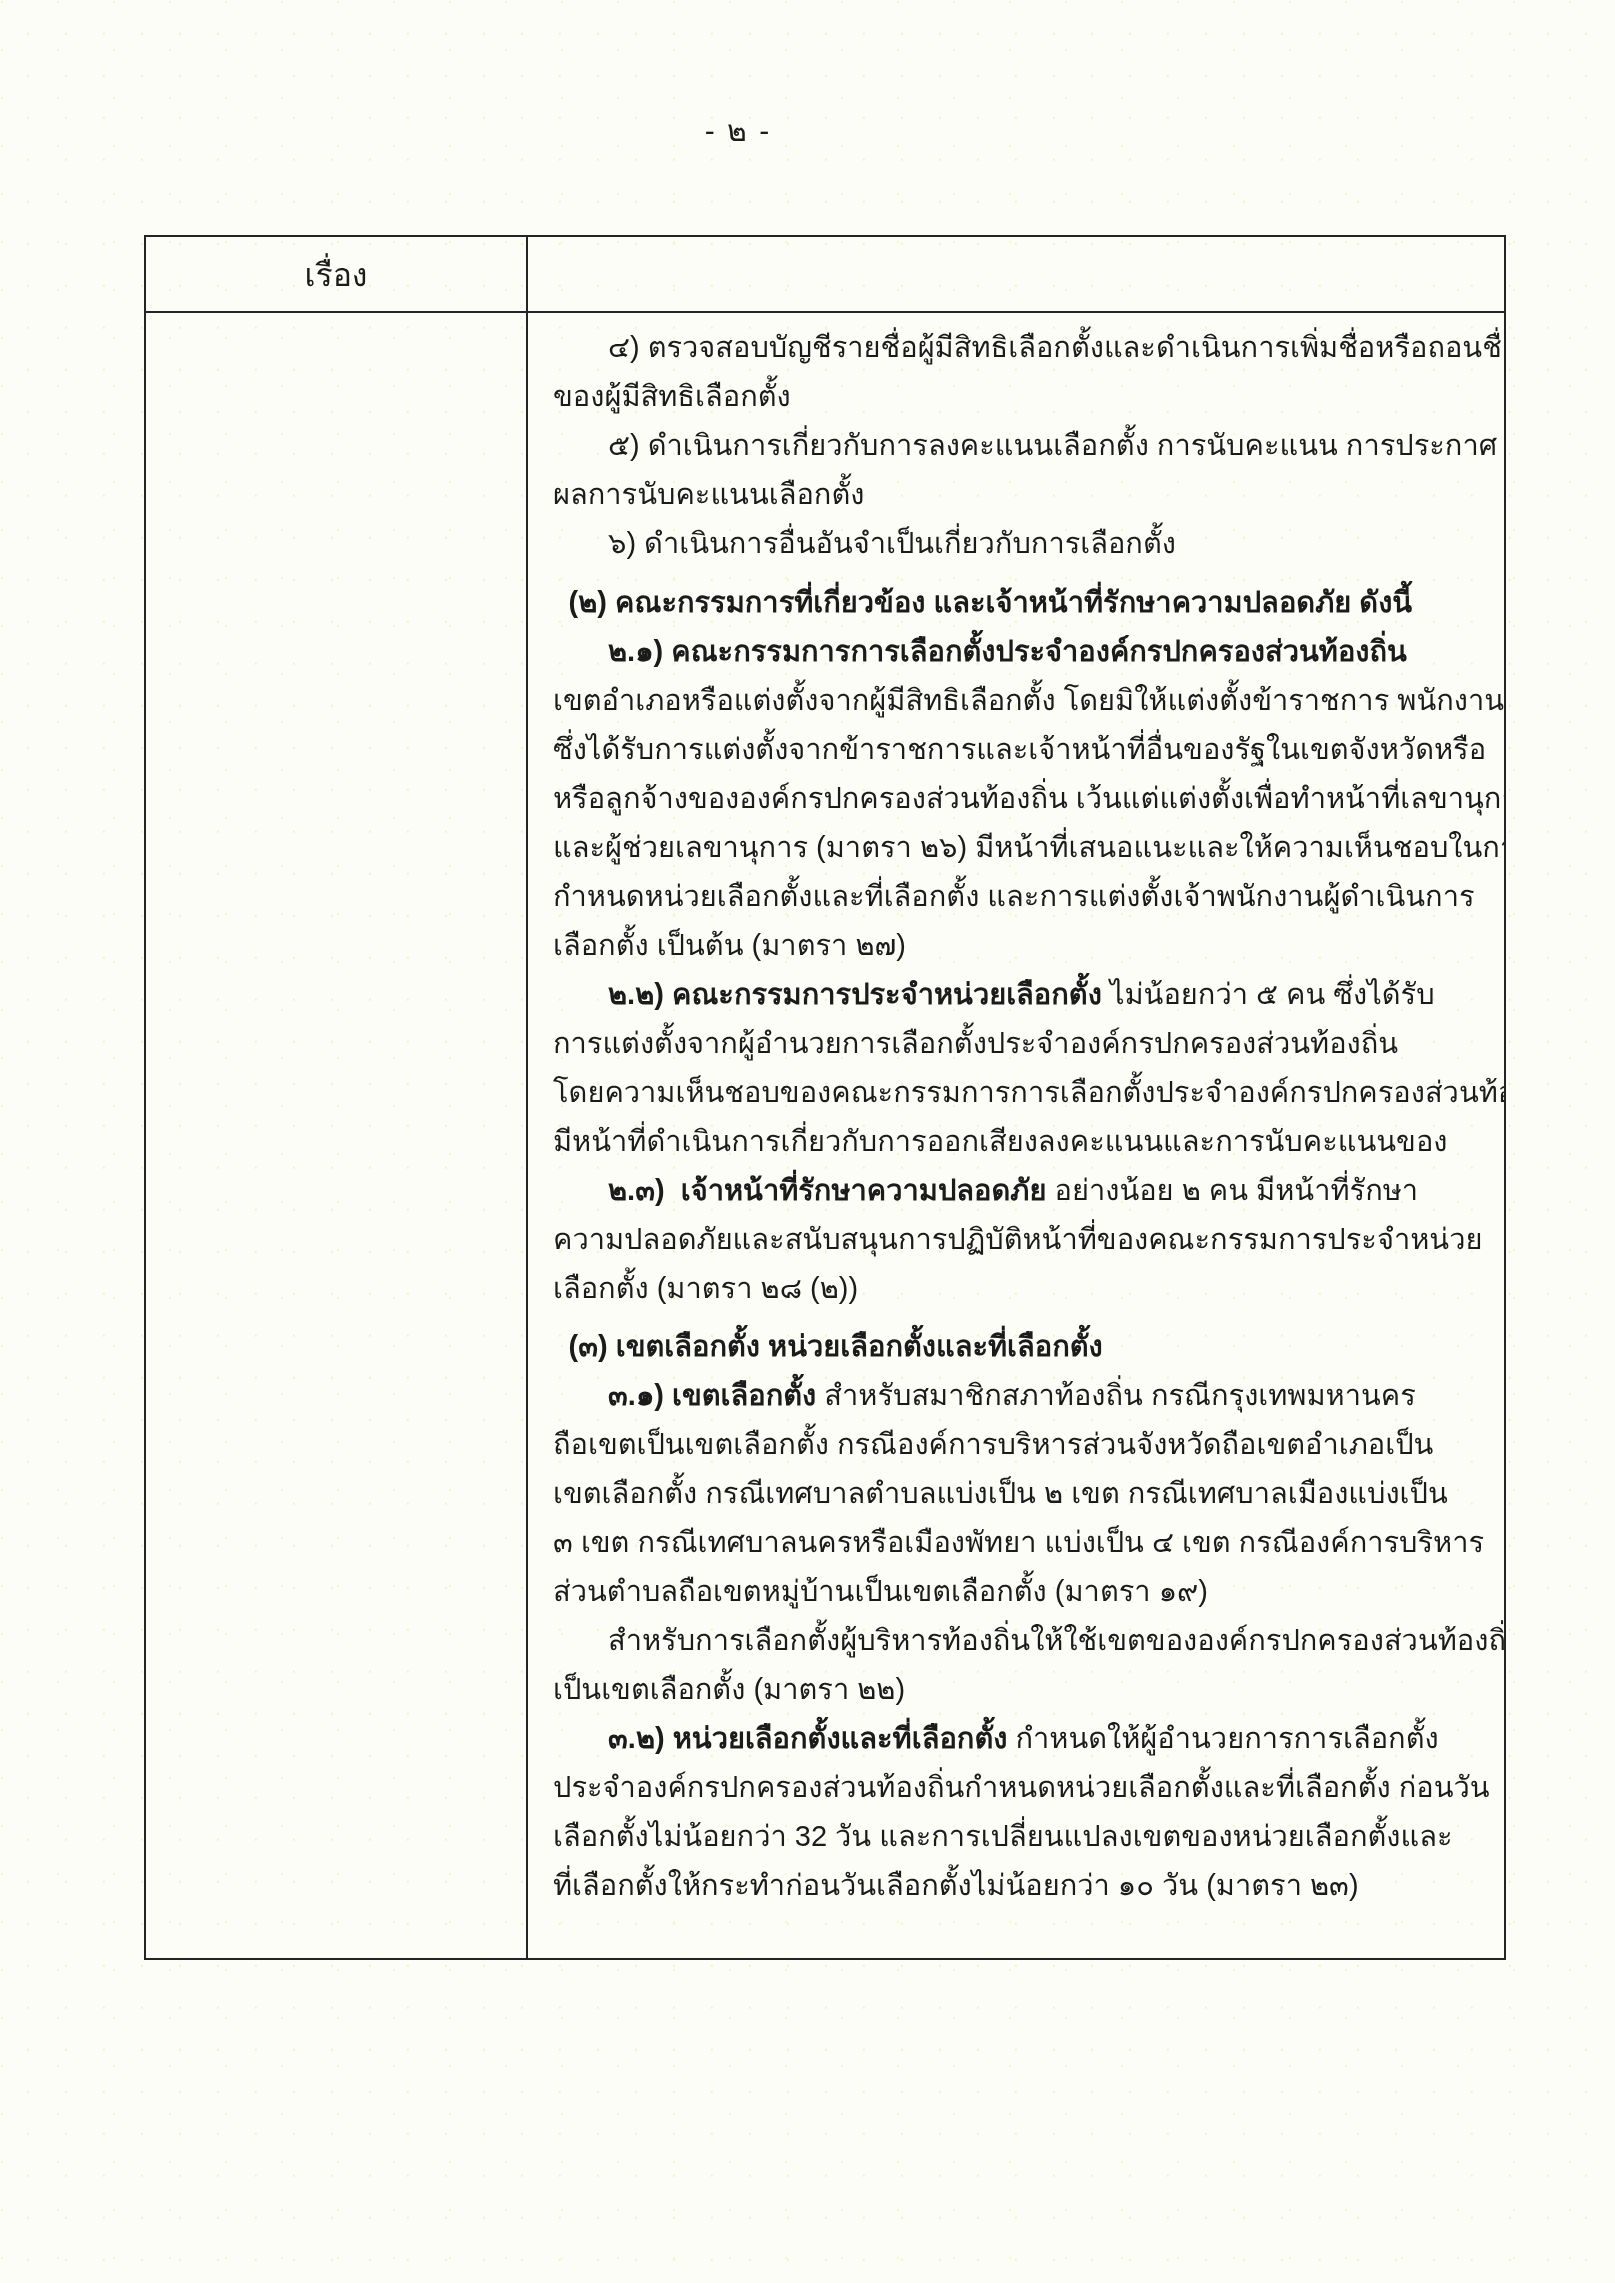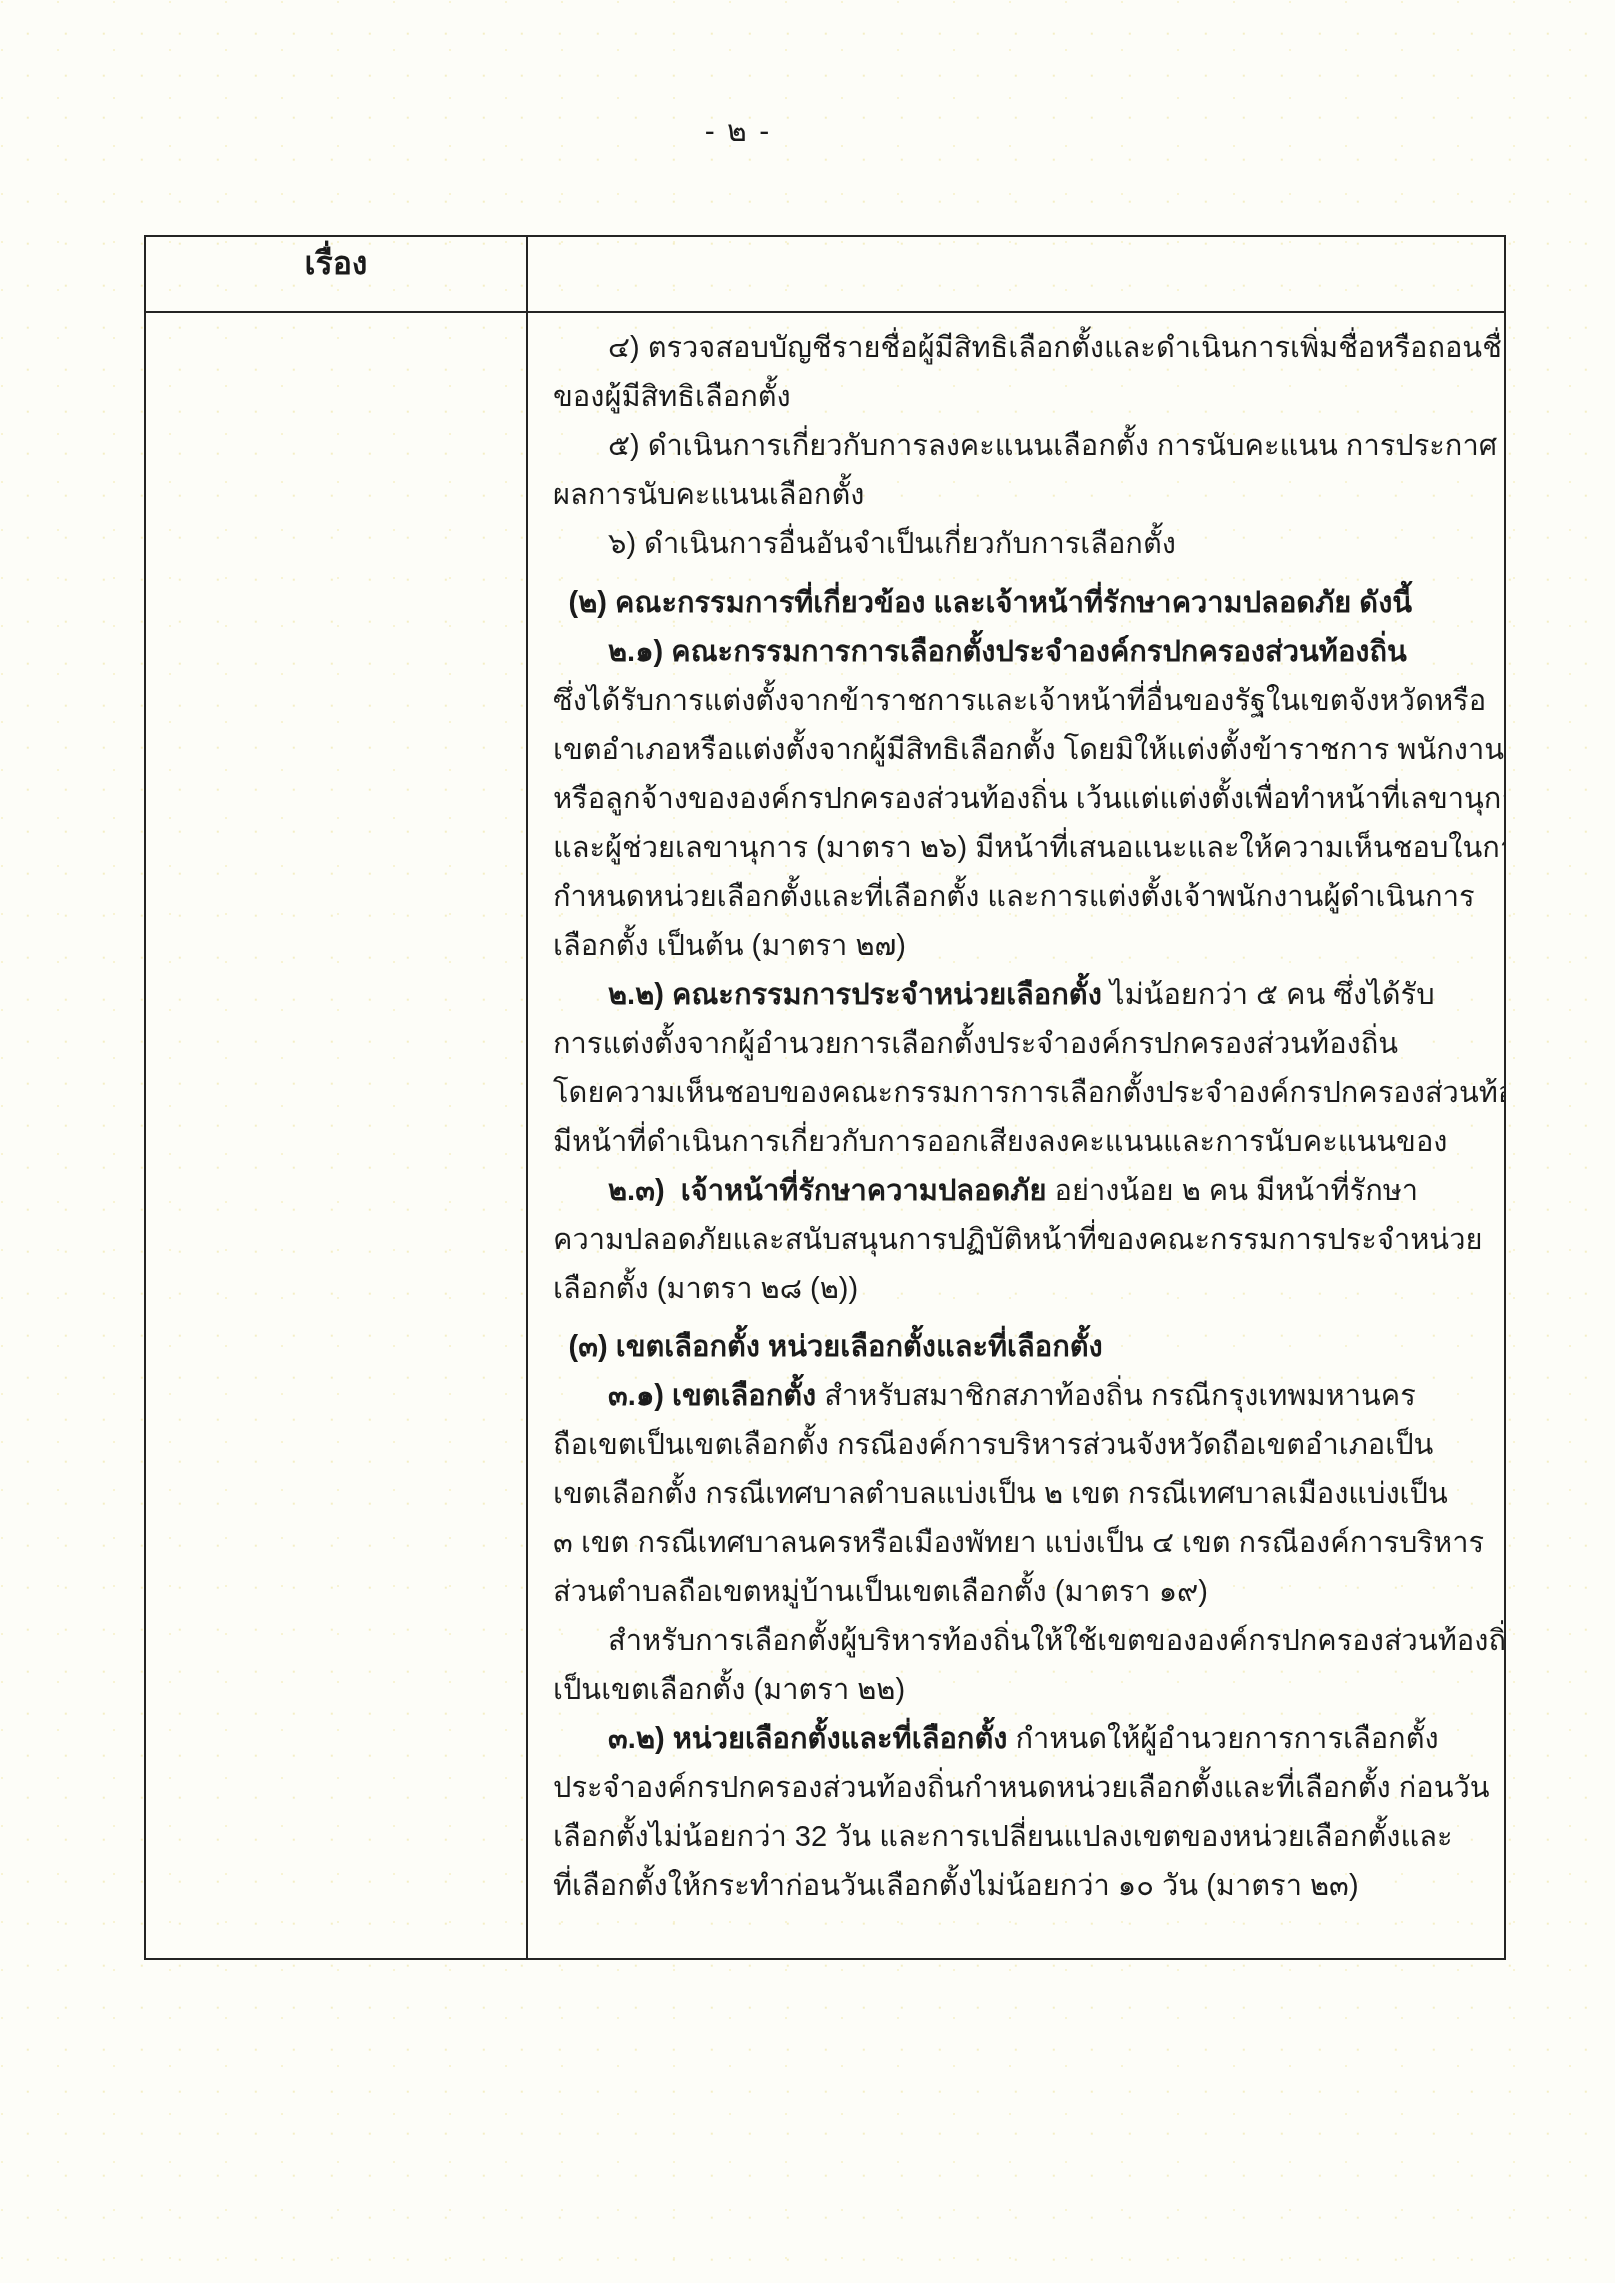--- a/index.html
+++ b/index.html
@@ -21,21 +21,21 @@
   }
   .doc-table {
     position:absolute; left:144px; top:235px; width:1362px; height:1725px;
     border:2.9px solid #242424; box-sizing:border-box;
     display:flex; flex-direction:column; background:transparent;
   }
   .header-row { display:flex; flex:0 0 auto; height:74px; border-bottom:2px solid #242424; }
   .body-row { display:flex; flex:1 1 auto; min-height:0; }
   .col-subject { flex:0 0 auto; width:382px; border-right:2px solid #242424; box-sizing:border-box; }
   .col-essence { flex:1 1 auto; min-width:0; }
-  .header-cell { display:flex; align-items:flex-start; justify-content:center; font-size:32px;font-weight:bold; }
+  .header-cell { display:flex; align-items:center; justify-content:center; font-size:32px; }
   .content-cell { padding:9.8px 13.7px 0 25px; overflow:hidden; }
   .line { white-space:pre; font-size:29px; line-height:49px; height:49px; }
   .line.item { padding-left:55px; }
   .line.heading { padding-left:15.6px; font-weight:bold; }
   .line.gap { margin-top:9.8px; }
   .bold { font-weight:bold; }
 </style>
 </head>
 <body>
 
@@ -52,22 +52,22 @@
       <span></span>
     </div>
     <div class="col-essence content-cell">
         <div class="line item"><span>๔) ตรวจสอบบัญชีรายชื่อผู้มีสิทธิเลือกตั้งและดำเนินการเพิ่มชื่อหรือถอนชื่อ</span></div>
         <div class="line flush"><span>ของผู้มีสิทธิเลือกตั้ง</span></div>
         <div class="line item"><span>๕) ดำเนินการเกี่ยวกับการลงคะแนนเลือกตั้ง การนับคะแนน การประกาศ</span></div>
         <div class="line flush"><span>ผลการนับคะแนนเลือกตั้ง</span></div>
         <div class="line item"><span>๖) ดำเนินการอื่นอันจำเป็นเกี่ยวกับการเลือกตั้ง</span></div>
         <div class="line heading gap"><span class="bold">(๒) คณะกรรมการที่เกี่ยวข้อง และเจ้าหน้าที่รักษาความปลอดภัย ดังนี้</span></div>
         <div class="line item"><span class="bold">๒.๑) คณะกรรมการการเลือกตั้งประจำองค์กรปกครองส่วนท้องถิ่น</span></div>
+        <div class="line flush"><span>เขตอำเภอหรือแต่งตั้งจากผู้มีสิทธิเลือกตั้ง โดยมิให้แต่งตั้งข้าราชการ พนักงาน</span></div>
         <div class="line flush"><span>ซึ่งได้รับการแต่งตั้งจากข้าราชการและเจ้าหน้าที่อื่นของรัฐในเขตจังหวัดหรือ</span></div>
-        <div class="line flush"><span>เขตอำเภอหรือแต่งตั้งจากผู้มีสิทธิเลือกตั้ง โดยมิให้แต่งตั้งข้าราชการ พนักงาน</span></div>
         <div class="line flush"><span>หรือลูกจ้างขององค์กรปกครองส่วนท้องถิ่น เว้นแต่แต่งตั้งเพื่อทำหน้าที่เลขานุการ</span></div>
         <div class="line flush"><span>และผู้ช่วยเลขานุการ (มาตรา ๒๖) มีหน้าที่เสนอแนะและให้ความเห็นชอบในการ</span></div>
         <div class="line flush"><span>กำหนดหน่วยเลือกตั้งและที่เลือกตั้ง และการแต่งตั้งเจ้าพนักงานผู้ดำเนินการ</span></div>
         <div class="line flush"><span>เลือกตั้ง เป็นต้น (มาตรา ๒๗)</span></div>
         <div class="line item"><span class="bold">๒.๒) คณะกรรมการประจำหน่วยเลือกตั้ง</span><span> ไม่น้อยกว่า ๕ คน ซึ่งได้รับ</span></div>
         <div class="line flush"><span>การแต่งตั้งจากผู้อำนวยการเลือกตั้งประจำองค์กรปกครองส่วนท้องถิ่น</span></div>
         <div class="line flush"><span>โดยความเห็นชอบของคณะกรรมการการเลือกตั้งประจำองค์กรปกครองส่วนท้องถิ่น</span></div>
         <div class="line flush"><span>มีหน้าที่ดำเนินการเกี่ยวกับการออกเสียงลงคะแนนและการนับคะแนนของ</span></div>
         <div class="line item"><span class="bold">๒.๓)  เจ้าหน้าที่รักษาความปลอดภัย</span><span> อย่างน้อย ๒ คน มีหน้าที่รักษา</span></div>
         <div class="line flush"><span>ความปลอดภัยและสนับสนุนการปฏิบัติหน้าที่ของคณะกรรมการประจำหน่วย</span></div>

